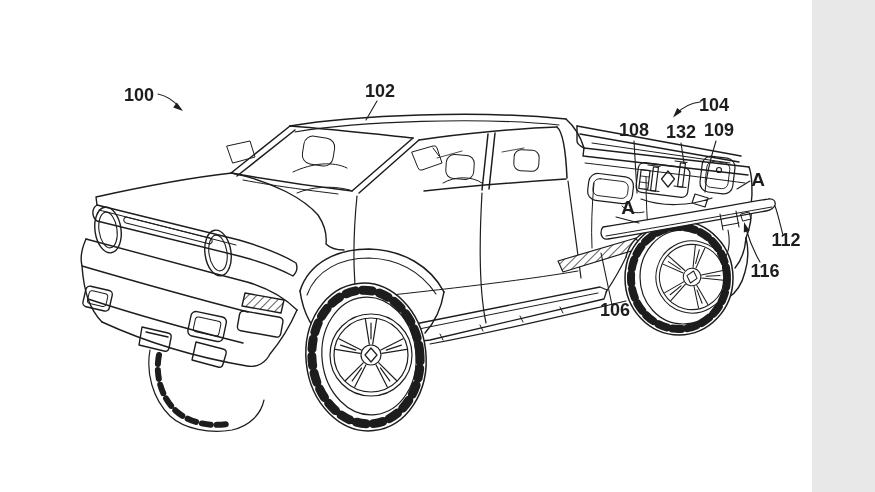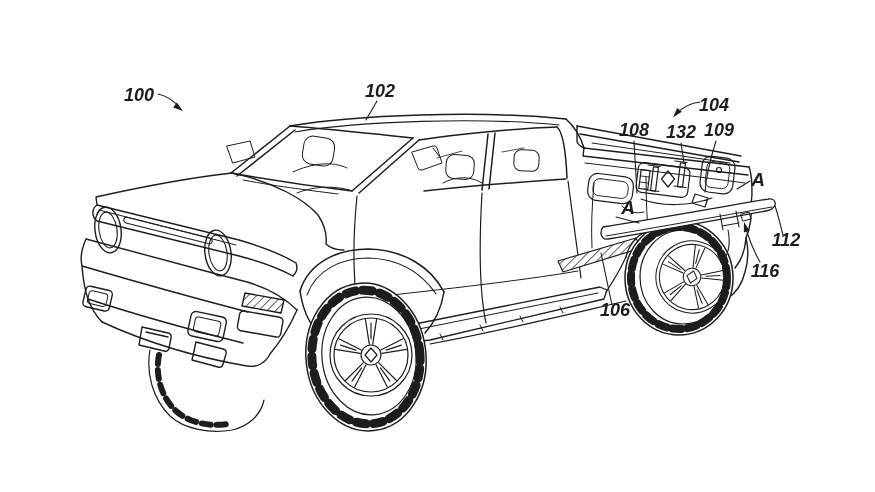--- a/index.html
+++ b/index.html
@@ -1,21 +1,20 @@
 <!DOCTYPE html>
 <html style="--line: #1d1d1d; --bg: #ffffff;"><head>
 <meta charset="utf-8">
 <style>
   html,body{margin:0;padding:0;background:#e8e8e8;}
   .stage{
-    width:875px;height:492px;
+    width:812px;height:492px;
     background:var(--bg,#ffffff);
     position:relative;overflow:hidden;
     font-family:"Liberation Sans", sans-serif;
-    font-style:italic;
   }
   svg{display:block;color:var(--line,#1d1d1d);}
   .ref{
     font-family:"Liberation Sans", sans-serif;
     font-size:18px;font-weight:700;fill:var(--line,#1d1d1d);
   }
   .secA{
     font-family:"Liberation Sans", sans-serif;
     font-size:19px;font-weight:700;fill:var(--line,#1d1d1d);
   }

